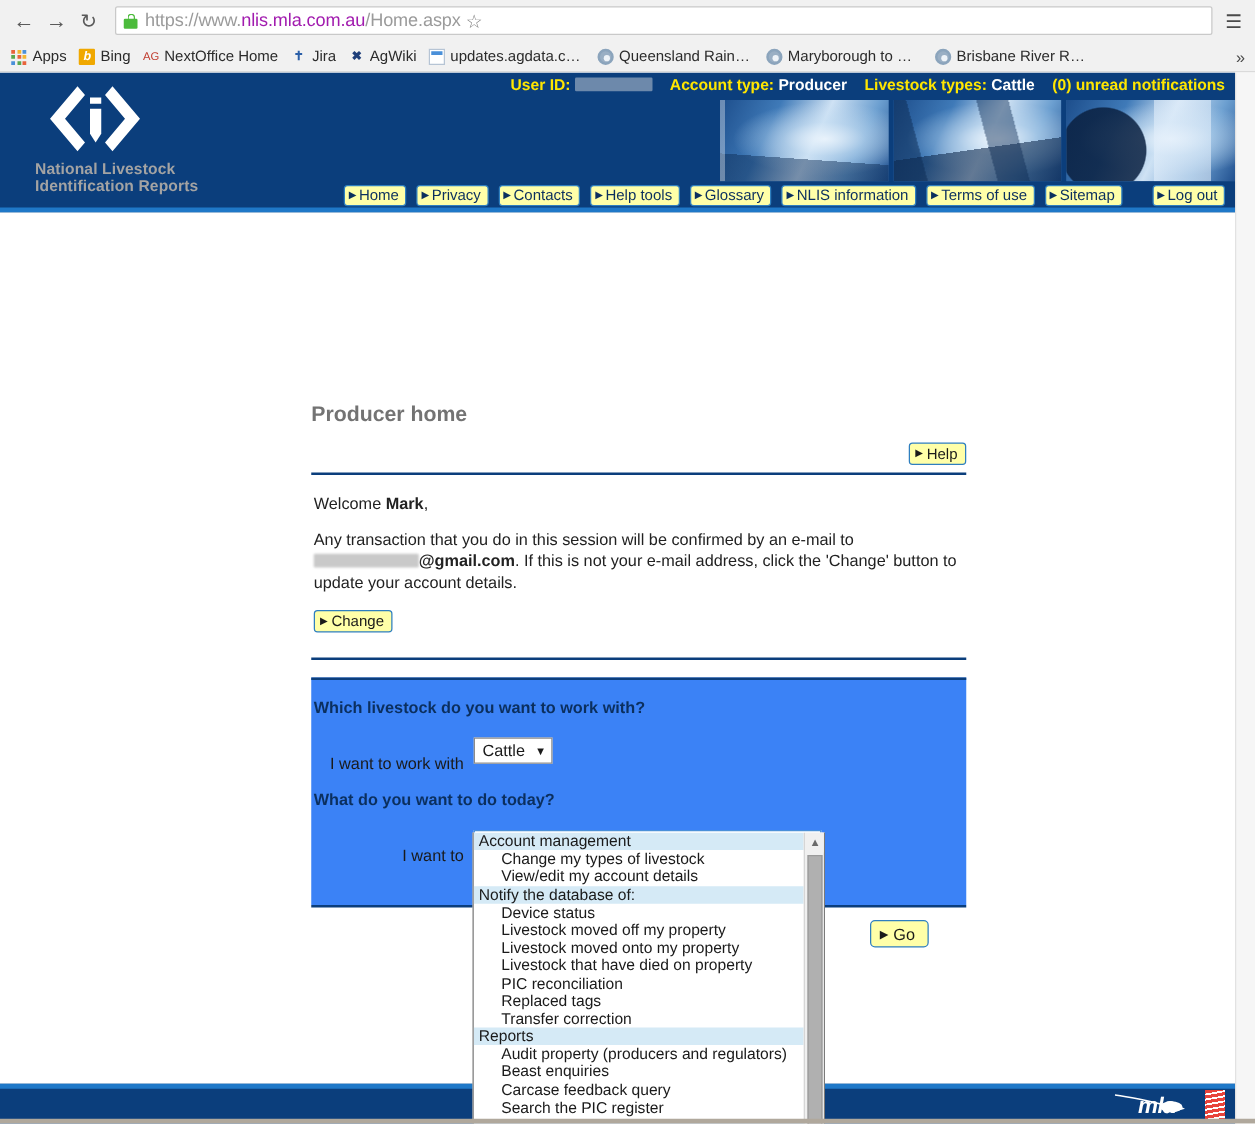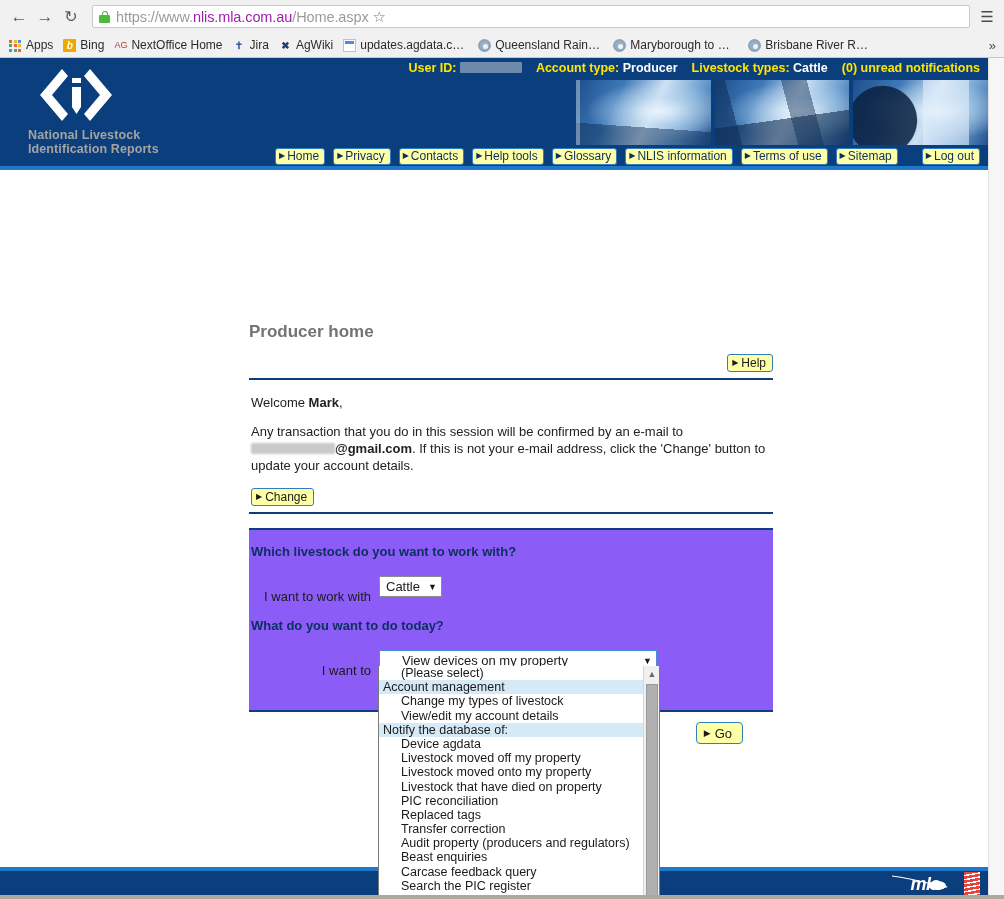--- a/index.html
+++ b/index.html
@@ -381,41 +381,41 @@
     line-height: 16px;
     white-space: nowrap;
   }
   .ybtn .arw { font-size: 8px; margin-right: 3px; color:#1a1a1a; line-height:1;}
   hr.rule {
     border: none;
     border-top: 2px solid #0b3e7c;
     margin: 0;
   }
   #welcome-block {
-    padding: 14px 0 6px 2px;
+    padding: 14px 0 20px 2px;
     font-size: 13px;
     color: #222;
     line-height: 17px;
   }
   #welcome-line { margin-bottom: 12px; }
   #welcome-line b { font-weight: bold; }
   #email-para { margin-bottom: 12px; }
   #email-redacted {
     display: inline-block;
     width: 84px; height: 11px;
     background: #c9c9c9;
     vertical-align: -1px;
     border-radius: 1px;
     filter: blur(0.8px);
   }
   #email-domain { font-weight: bold; }
 
   #livestock-panel {
     margin-top: 14px;
-    background: #8b5cf6;
+    background: #3b82f6;
     border-top: 2px solid #0b3e7c;
     padding: 14px 0 18px 0;
     position: relative;
   }
   .panel-q {
     font-size: 13px;
     font-weight: bold;
     color: #0b2f5e;
     padding-left: 2px;
     margin-bottom: 10px;
@@ -802,32 +802,32 @@
               <span class="arw">▶</span>
               <span>Go</span>
             </span>
         </div>
 
       </div>
     </div>
 
     <div id="dropdown-list">
       <div id="dd-items">
-        <div class="dd-opt">(Please select)</div>
         <div class="dd-opt group">Account management</div>
         <div class="dd-opt">Change my types of livestock</div>
         <div class="dd-opt">View/edit my account details</div>
         <div class="dd-opt group">Notify the database of:</div>
-        <div class="dd-opt">Device agdata</div>
+        <div class="dd-opt">Device status</div>
         <div class="dd-opt">Livestock moved off my property</div>
         <div class="dd-opt">Livestock moved onto my property</div>
         <div class="dd-opt">Livestock that have died on property</div>
         <div class="dd-opt">PIC reconciliation</div>
         <div class="dd-opt">Replaced tags</div>
         <div class="dd-opt">Transfer correction</div>
+        <div class="dd-opt group">Reports</div>
         <div class="dd-opt">Audit property (producers and regulators)</div>
         <div class="dd-opt">Beast enquiries</div>
         <div class="dd-opt">Carcase feedback query</div>
         <div class="dd-opt">Search the PIC register</div>
 
       </div>
       <div id="dd-scroll">
         <div class="dd-arrow up">▲</div>
         <div id="dd-thumb"></div>
 

